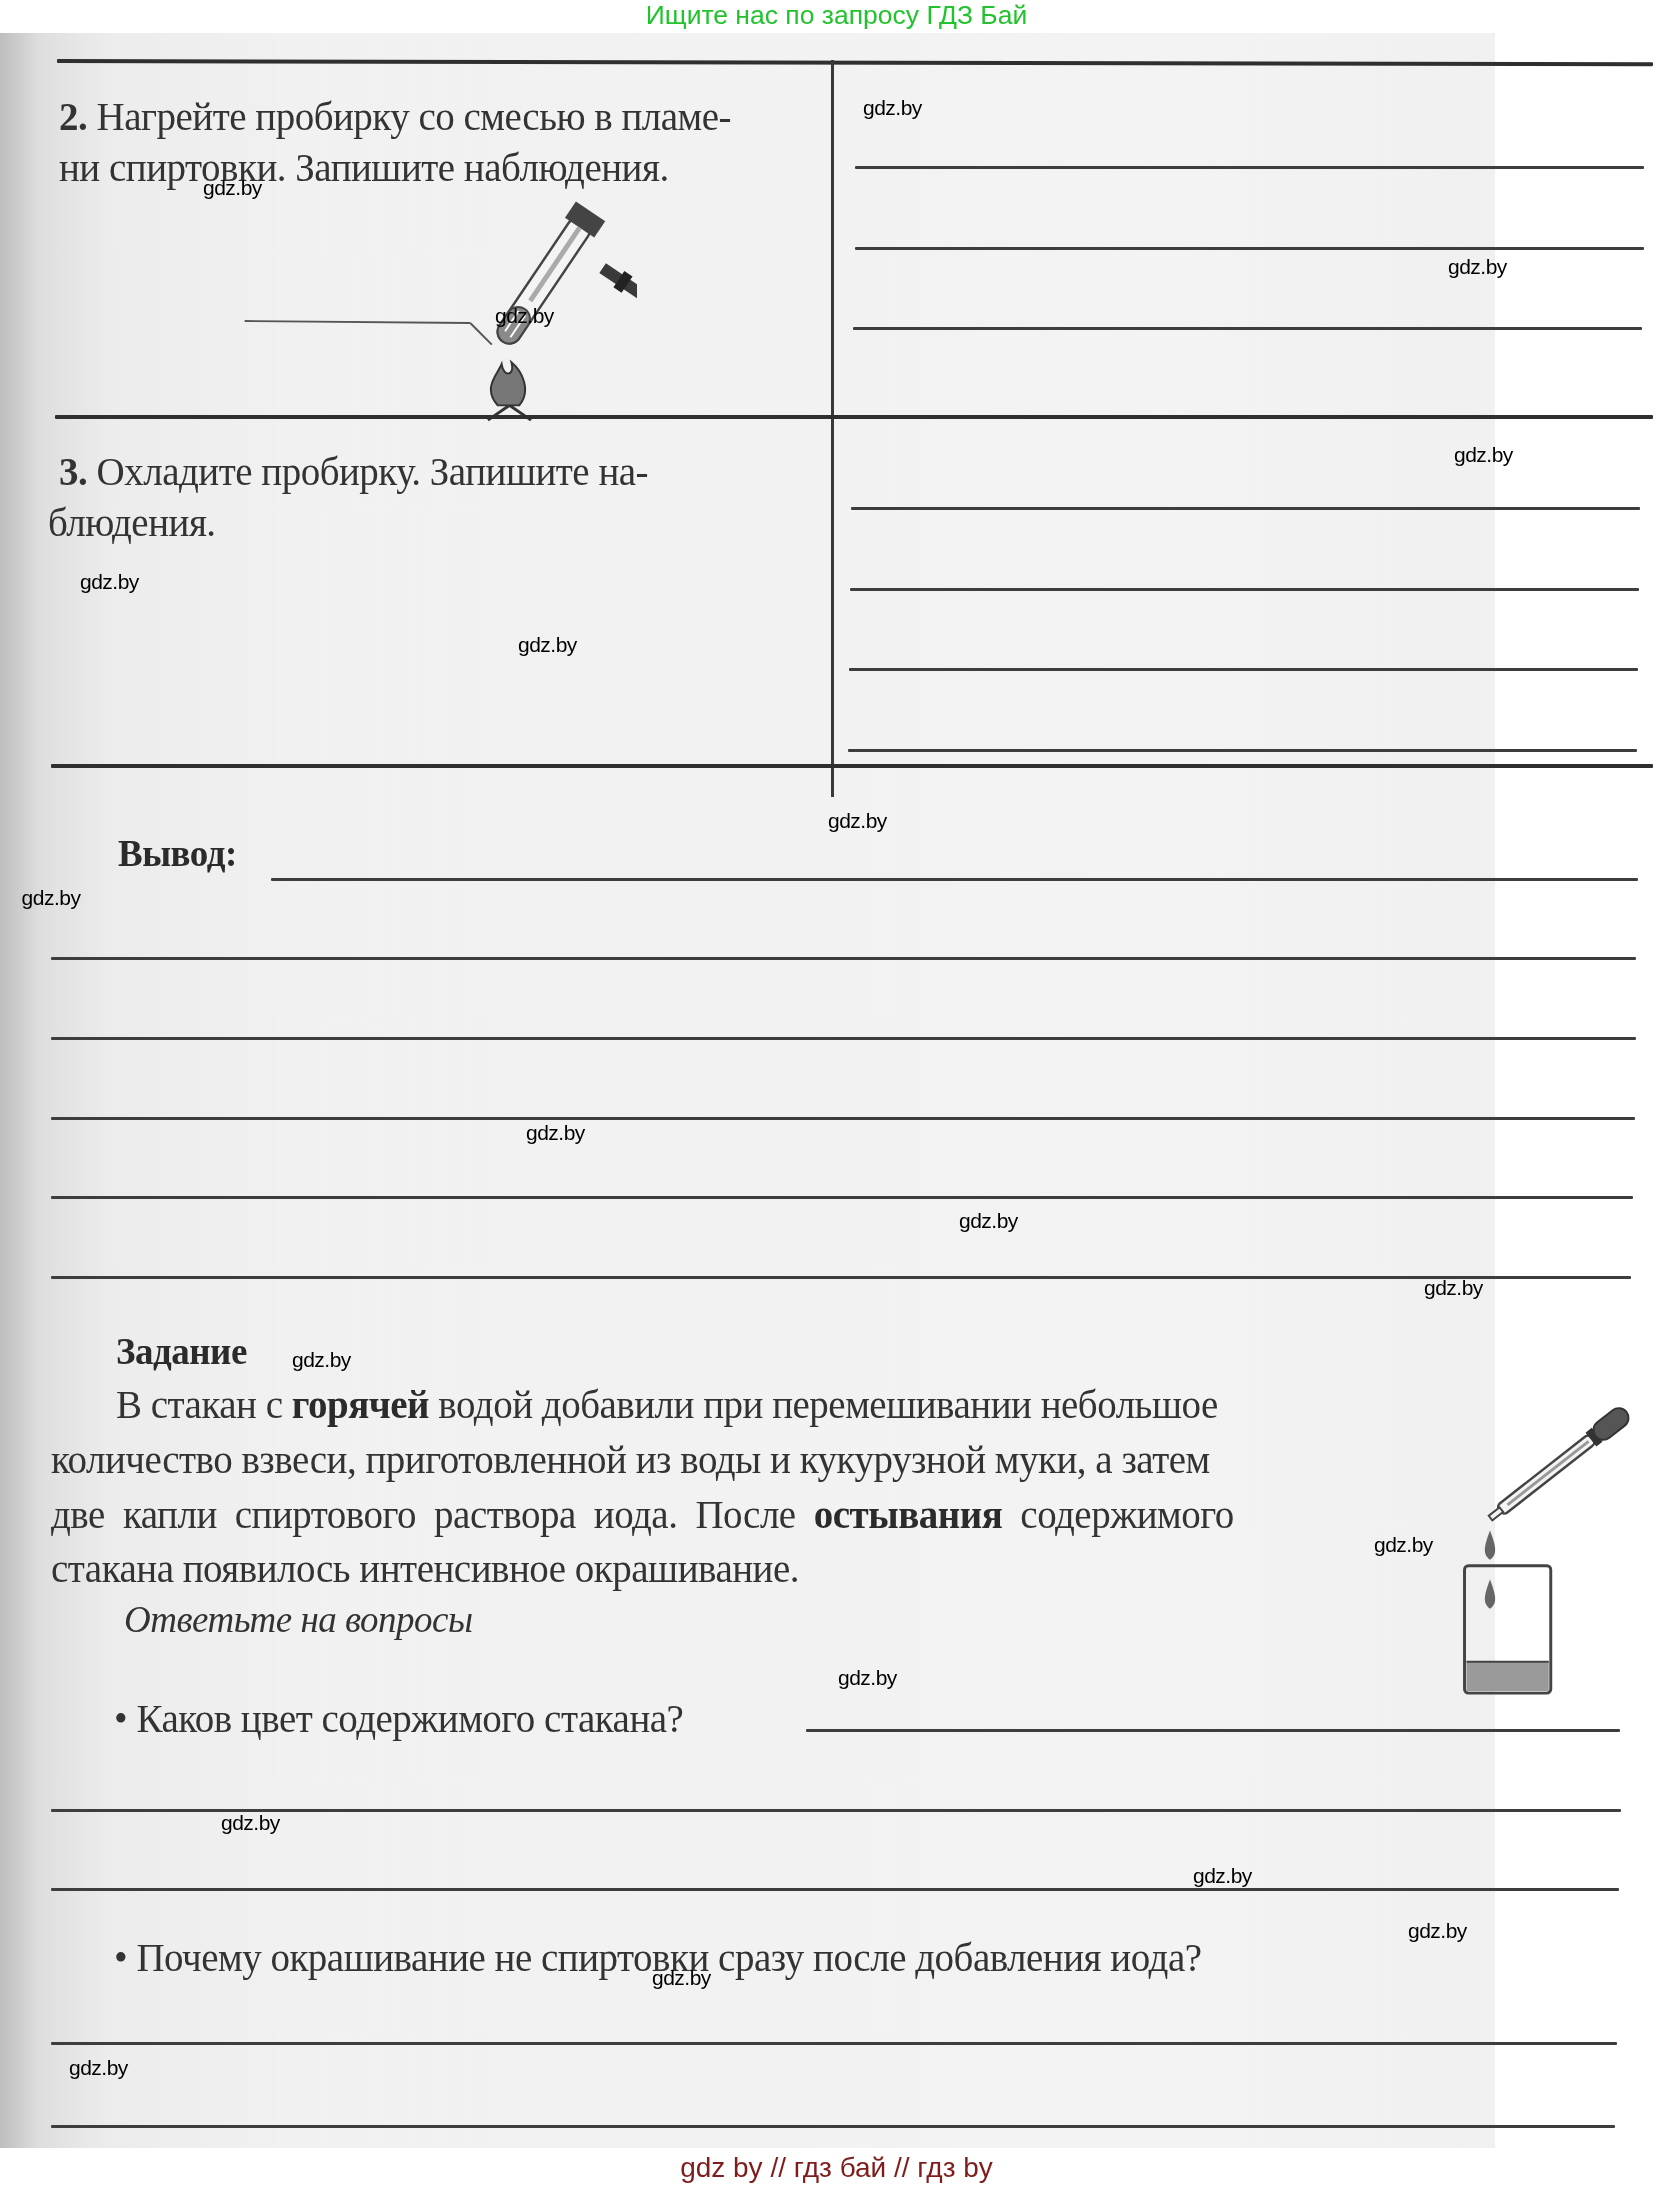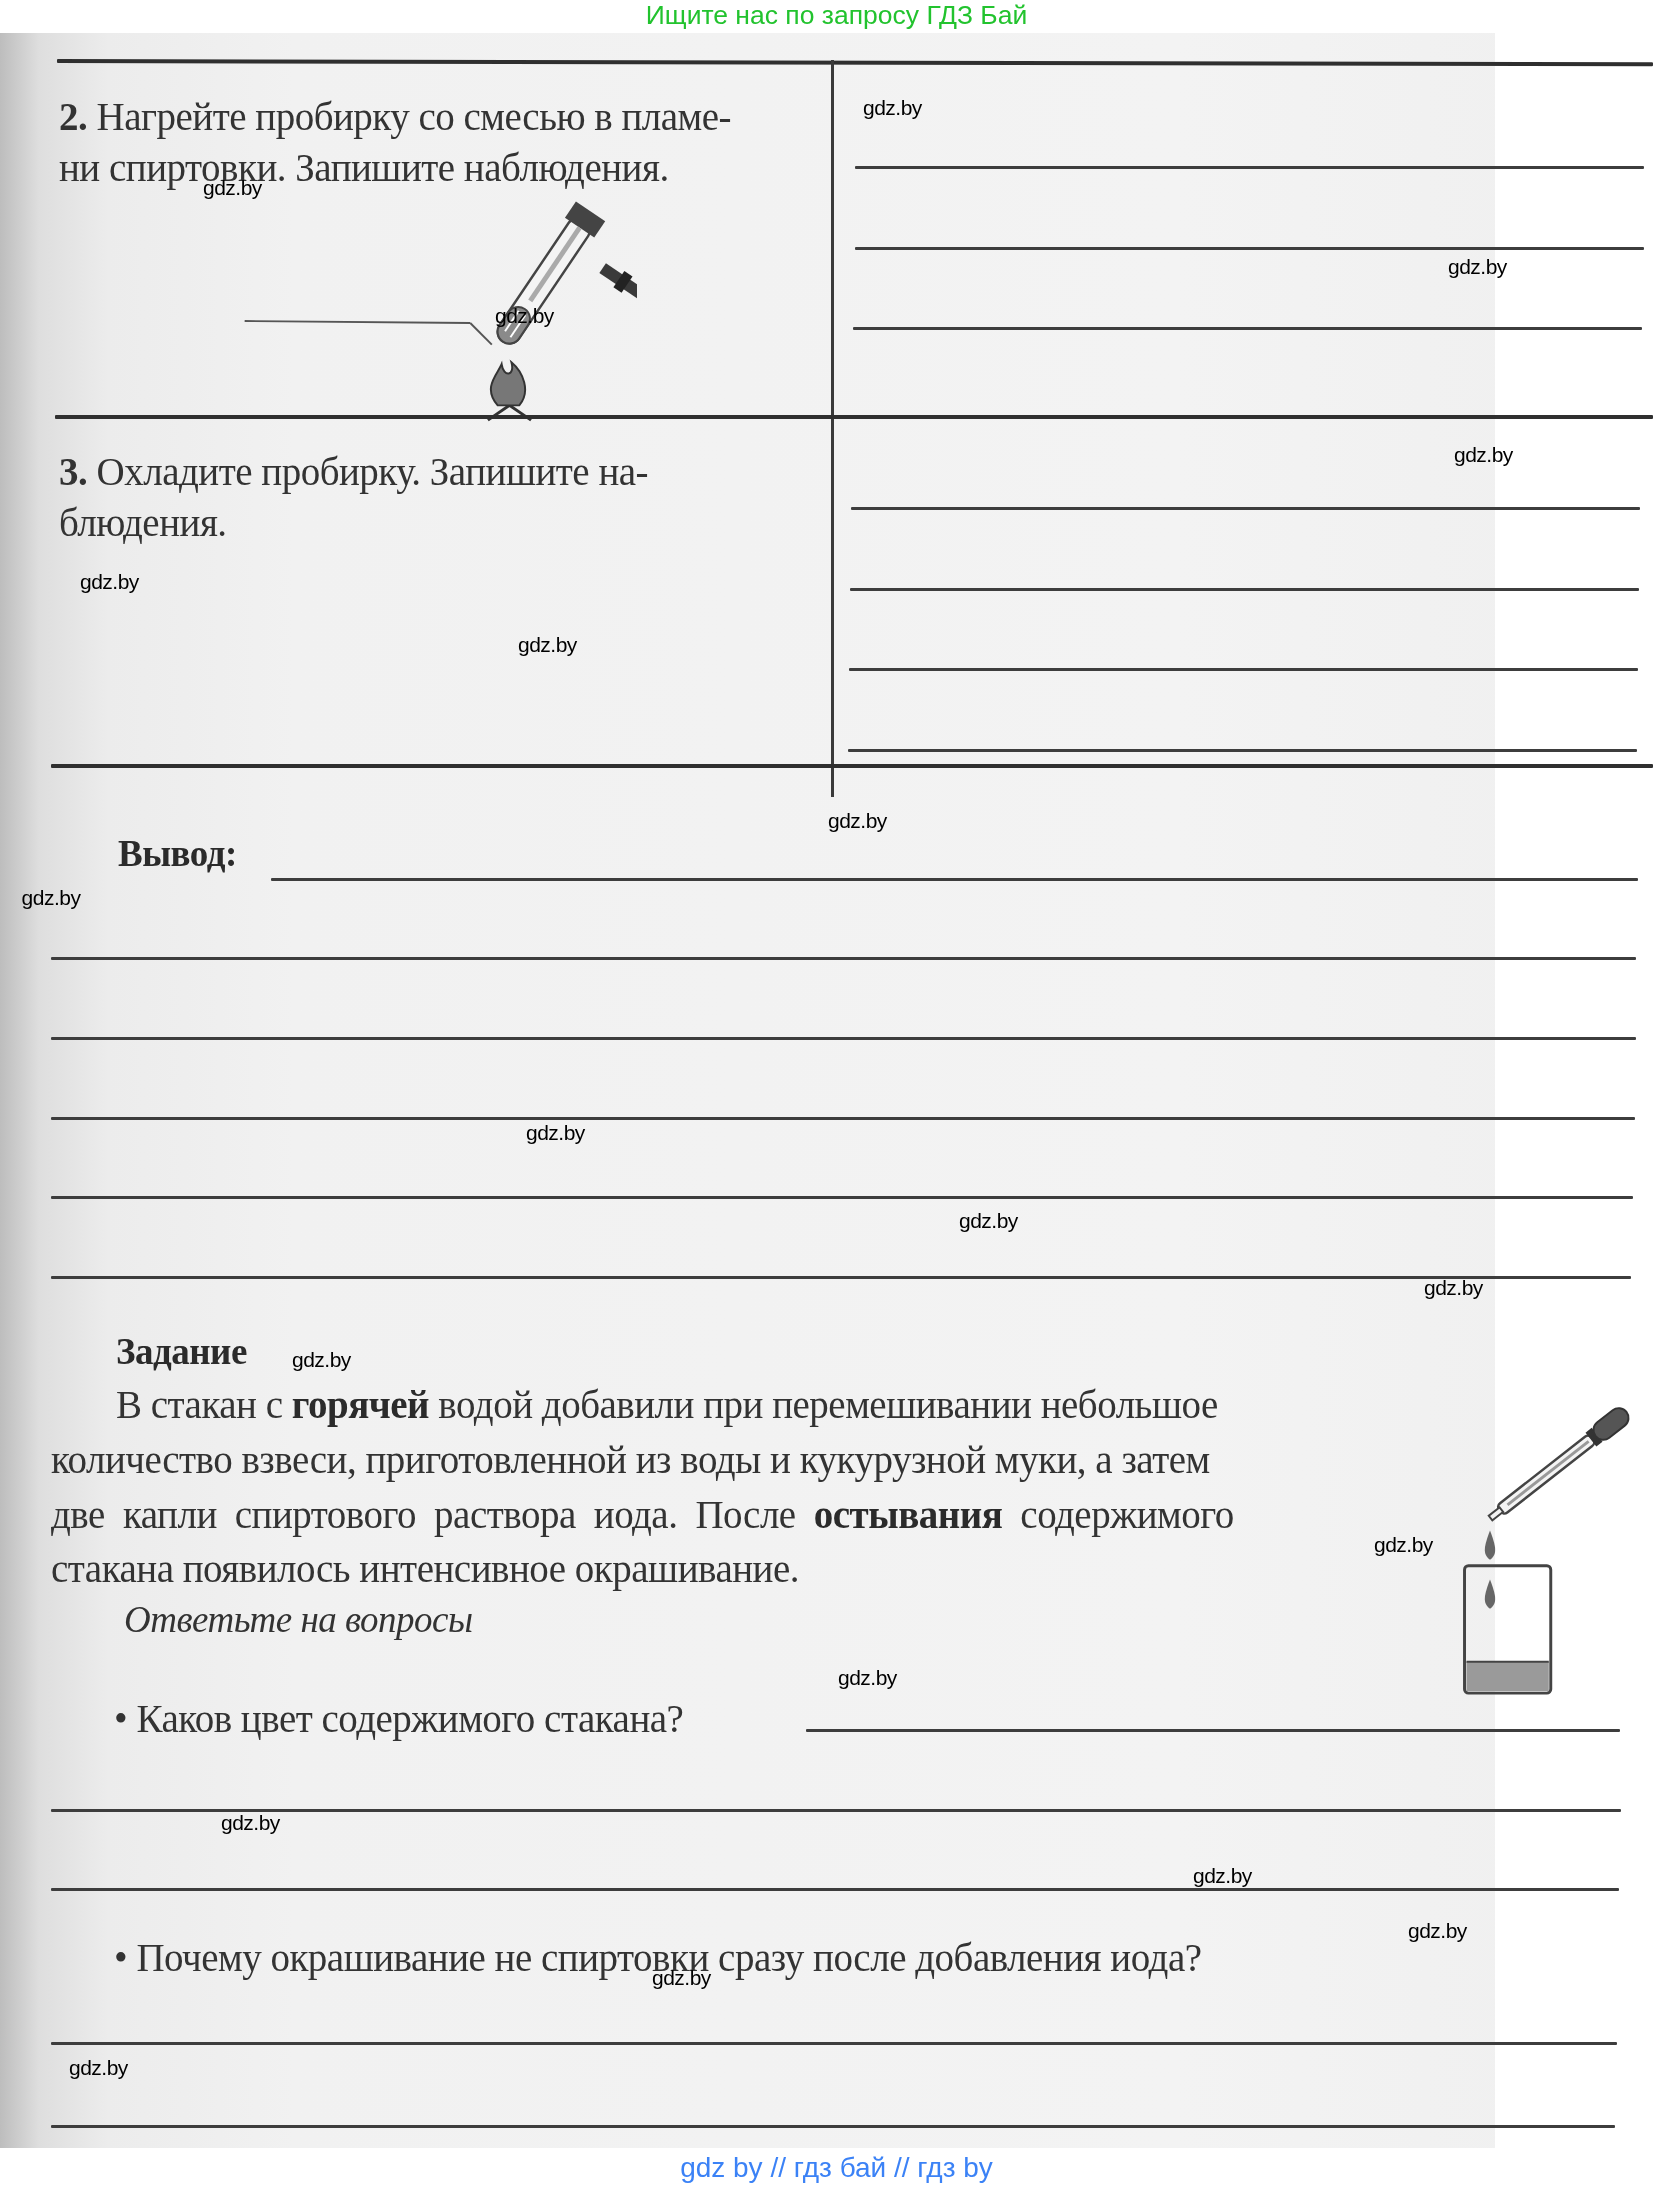--- a/index.html
+++ b/index.html
@@ -16,21 +16,21 @@
       font-size: 26.5px; line-height: 31px; color: #22c32e;
     }
     .page {
       position: absolute; left: 0; top: 33px; width: 1495px; height: 2115px;
       background: linear-gradient(to right, #bdbdbd 0px, #dedede 39px, #ececec 108px, #f1f1f1 294px, #f3f3f3 1176px, #efefef 1673px);
     }
     .bottom-banner {
       position: absolute; left: 0; top: 2148px; width: 1673px; height: 41px;
       background: #fff; text-align: center;
       font-family: "Liberation Sans", "DejaVu Sans", sans-serif;
-      font-size: 28px; line-height: 39px; color: #3b82f6;
+      font-size: 28px; line-height: 39px; color: #7f1d1d;
     }
     .hline { position: absolute; height: 2.9px; background: #3d3d3d; border-radius: 1px; }
     .thick { height: 3.9px; background: #2f2f2f; }
     .vline { position: absolute; width: 2.9px; background: #3a3a3a; }
     .txt { position: absolute; font-size: 39px; line-height: 53px; color: #333; white-space: nowrap; letter-spacing: -0.5px; }
     .num { font-weight: bold; }
     .bold { font-weight: bold; color: #2b2b2b; }
     .italic { font-style: italic; margin-left: 8px; }
     .wm {
       position: absolute; font-family: "Liberation Sans", "DejaVu Sans", sans-serif;
@@ -73,21 +73,21 @@
     <path d="M268 255 L290 240 L312 255" stroke="#333" stroke-width="3" fill="none"></path>
     <path d="M278 240 C262 222 278 208 282 198 C284 212 296 210 292 196 C304 206 312 226 300 240 Z" fill="#777" stroke="#333" stroke-width="2"></path>
   </svg>
 
   <div class="hline thick" style="left:55px; top:382px; width:1598px;"></div>
 
   <div class="txt" style="left:59px; top:412px;">
     <span class="num">3.</span>
     <span>Охладите пробирку. Запишите на-</span>
   </div>
-  <div class="txt" style="left:59px; top:463px;text-align:center;">
+  <div class="txt" style="left:48px; top:463px;text-align:center;">
     <span>блюдения.</span>
   </div>
 
   <div class="hline thick" style="left:51px; top:731px; width:1602px;"></div>
 
   <div class="hline" style="left:855px; top:133px; width:789px;"></div>
   <div class="hline" style="left:855px; top:214px; width:789px;"></div>
   <div class="hline" style="left:853px; top:294px; width:789px;"></div>
   <div class="hline" style="left:851px; top:474px; width:789px;"></div>
   <div class="hline" style="left:850px; top:555px; width:789px;"></div>

